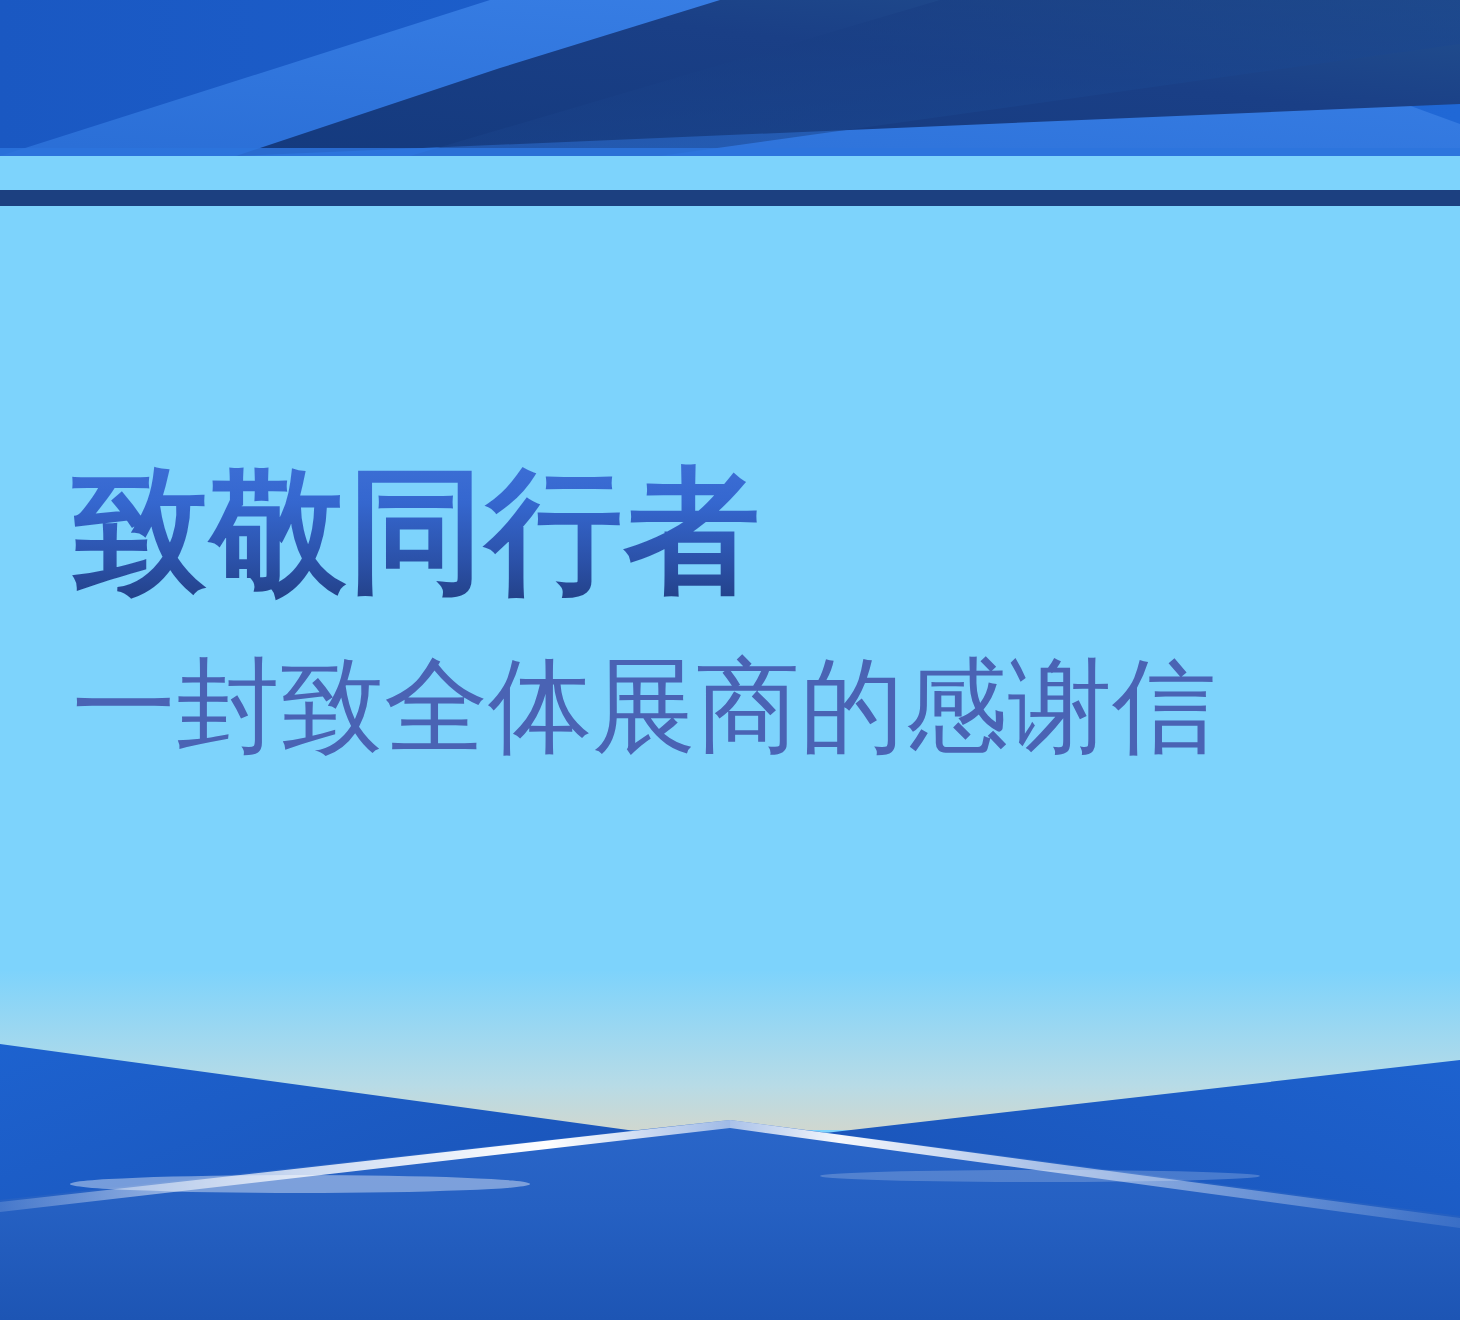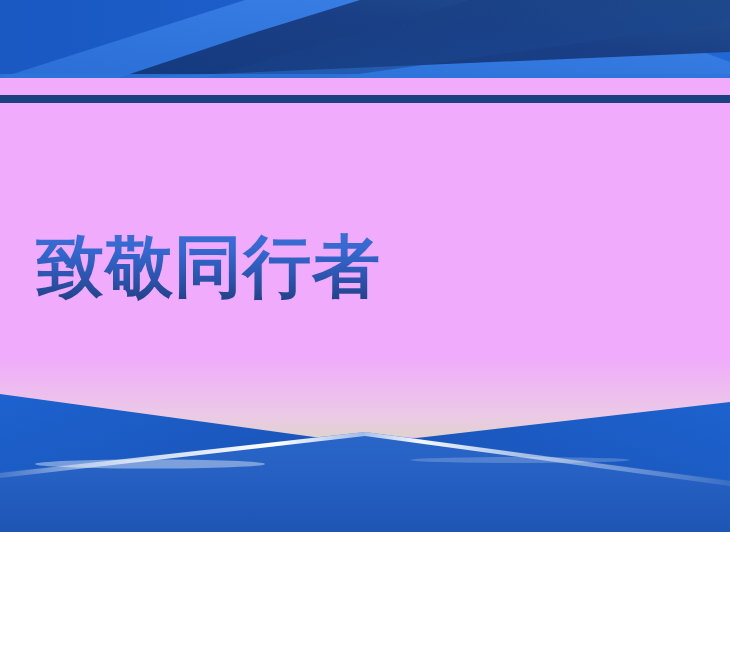--- a/index.html
+++ b/index.html
@@ -7,23 +7,23 @@
     padding: 0;
     background: #ffffff;
   }
   body {
     font-family: "Liberation Sans", "DejaVu Sans", sans-serif;
   }
 
   .slide {
     position: relative;
     width: 730px;
-    height: 532px;
+    height: 660px;
     overflow: hidden;
-    background: #f0abfc;
+    background: #7dd3fc;
   }
 
   
   .top-deco {
     position: absolute;
     left: 0;
     top: 0;
     width: 730px;
     height: 78px;
     overflow: hidden;
@@ -136,20 +136,21 @@
       <polygon points="470,0 730,0 730,22 330,78 205,78" fill="url(#tgDark2)" opacity="0.55"></polygon>
 
       <rect x="0" y="74" width="730" height="4" fill="#2d74dd" opacity="0.85"></rect>
     </svg>
   </div>
 
   <div class="navy-rule"></div>
 
   <div class="content">
     <h1 class="title">致敬同行者</h1>
+    <h2 class="subtitle">一封致全体展商的感谢信</h2>
   </div>
 
   <div class="bottom-haze"></div>
 
   <div class="bottom-deco">
     <svg width="730" height="160" viewBox="0 0 730 160" xmlns="http://www.w3.org/2000/svg">
       <defs>
         <linearGradient id="bgOuterL" x1="0" y1="0" x2="1" y2="1">
           <stop offset="0%" stop-color="#1d62cf"></stop>
           <stop offset="55%" stop-color="#1b57bd"></stop>

